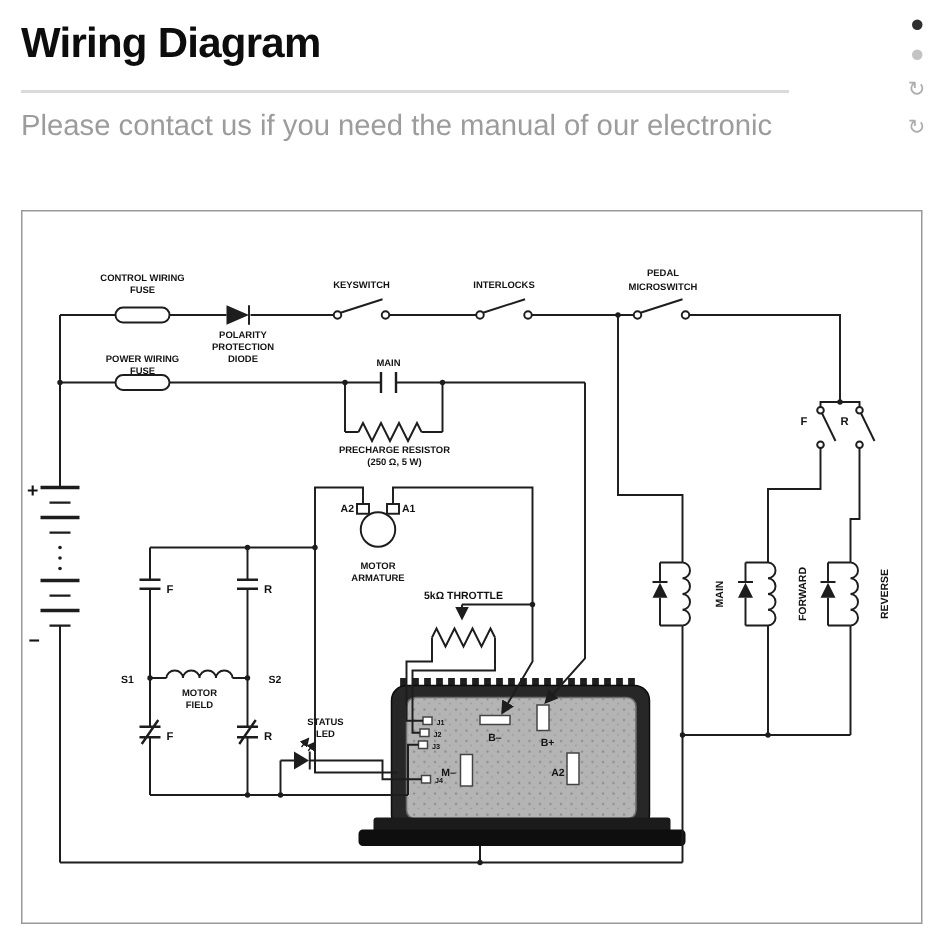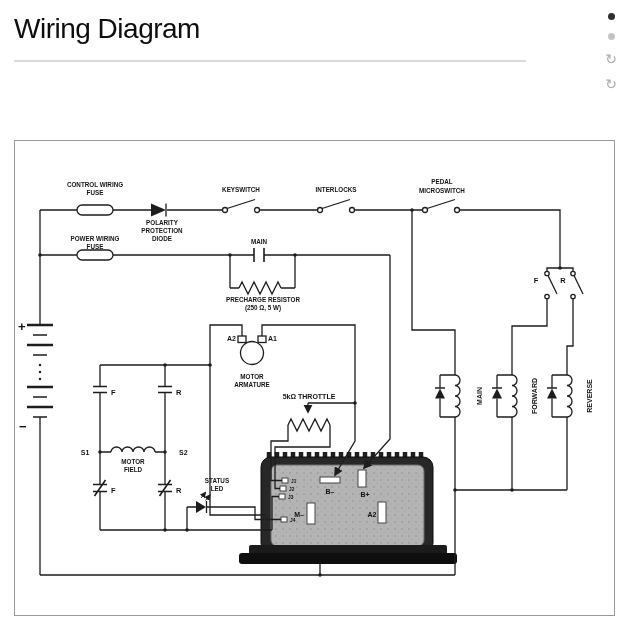--- a/index.html
+++ b/index.html
@@ -1,17 +1,17 @@
 <!DOCTYPE html>
 <html><head>
 <meta charset="utf-8">
 <style>
   html,body{margin:0;padding:0}
   body{width:630px;height:630px;position:relative;background:#fff;font-family:"Liberation Sans",sans-serif;overflow:hidden}
-  .title{position:absolute;left:14px;top:13px;margin:0;font-size:28px;font-weight:normal;color:#0d0d0d;letter-spacing:-0.5px}
+  .title{position:absolute;left:14px;top:13px;margin:0;font-size:28px;font-weight:bold;color:#0d0d0d;letter-spacing:-0.5px}
   .divider{position:absolute;left:14px;top:60px;width:512px;height:0;border-top:2px solid #dadada}
   .subtitle{position:absolute;left:14px;top:71px;width:548px;font-size:19.5px;line-height:1.36;color:#9c9c9c}
   .subtitle span{display:block}
   .side-nav{position:absolute;right:11px;top:13px;width:16px;display:flex;flex-direction:column;align-items:center;gap:13px}
   .dot{width:7px;height:7px;border-radius:50%}
   .dot-active{background:#2f2f2f}
   .dot-idle{background:#c3c3c3}
   .refresh{color:#adadad;font-size:14px;line-height:12px;cursor:pointer}
   .frame{position:absolute;left:14px;top:140px;width:601px;height:476px;box-sizing:border-box;border:1px solid #999;background:#fff}
   .w{stroke:#1d1d1d;stroke-width:1.3;fill:none}
@@ -23,20 +23,21 @@
   .ink{fill:#1d1d1d;stroke:none}
   .lbl{font-family:"Liberation Sans",sans-serif;font-weight:bold;fill:#131313}
   .t5{font-size:4.8px}.t6{font-size:6.3px}.t7{font-size:7px}.t8{font-size:7.5px}.t13{font-size:13px}
 </style>
 </head>
 <body>
 
 <h1 class="title">Wiring Diagram</h1>
 <div class="divider"></div>
 <div class="subtitle">
+  <span>Please contact us if you need the manual of our electronic</span>
 </div>
 
 <div class="side-nav">
   <div class="dot dot-active"></div>
   <div class="dot dot-idle"></div>
   <div class="refresh">↻</div>
   <div class="refresh">↻</div>
 </div>
 
 <div class="frame">

